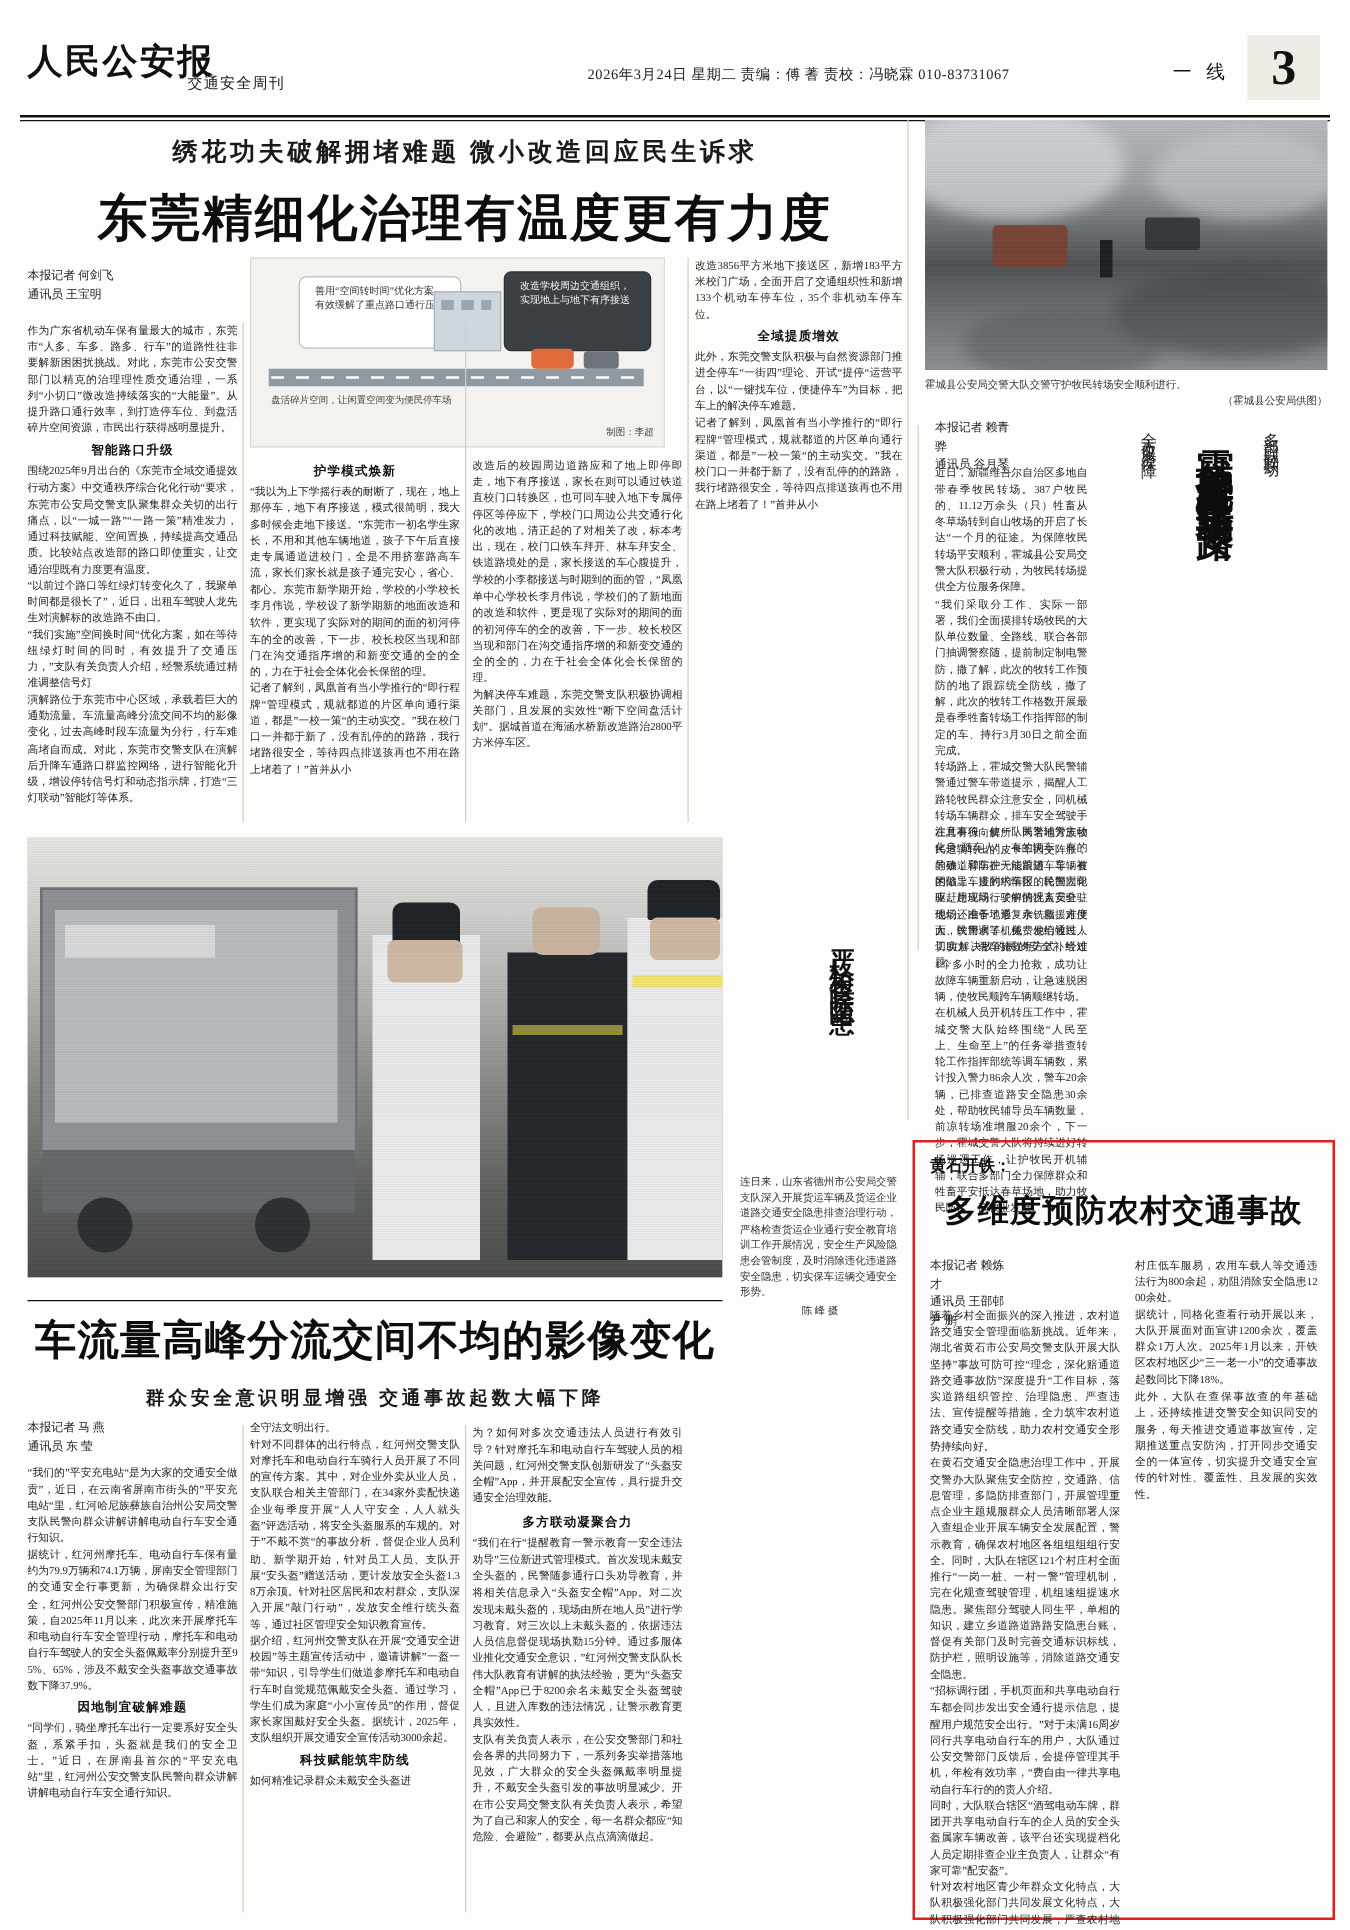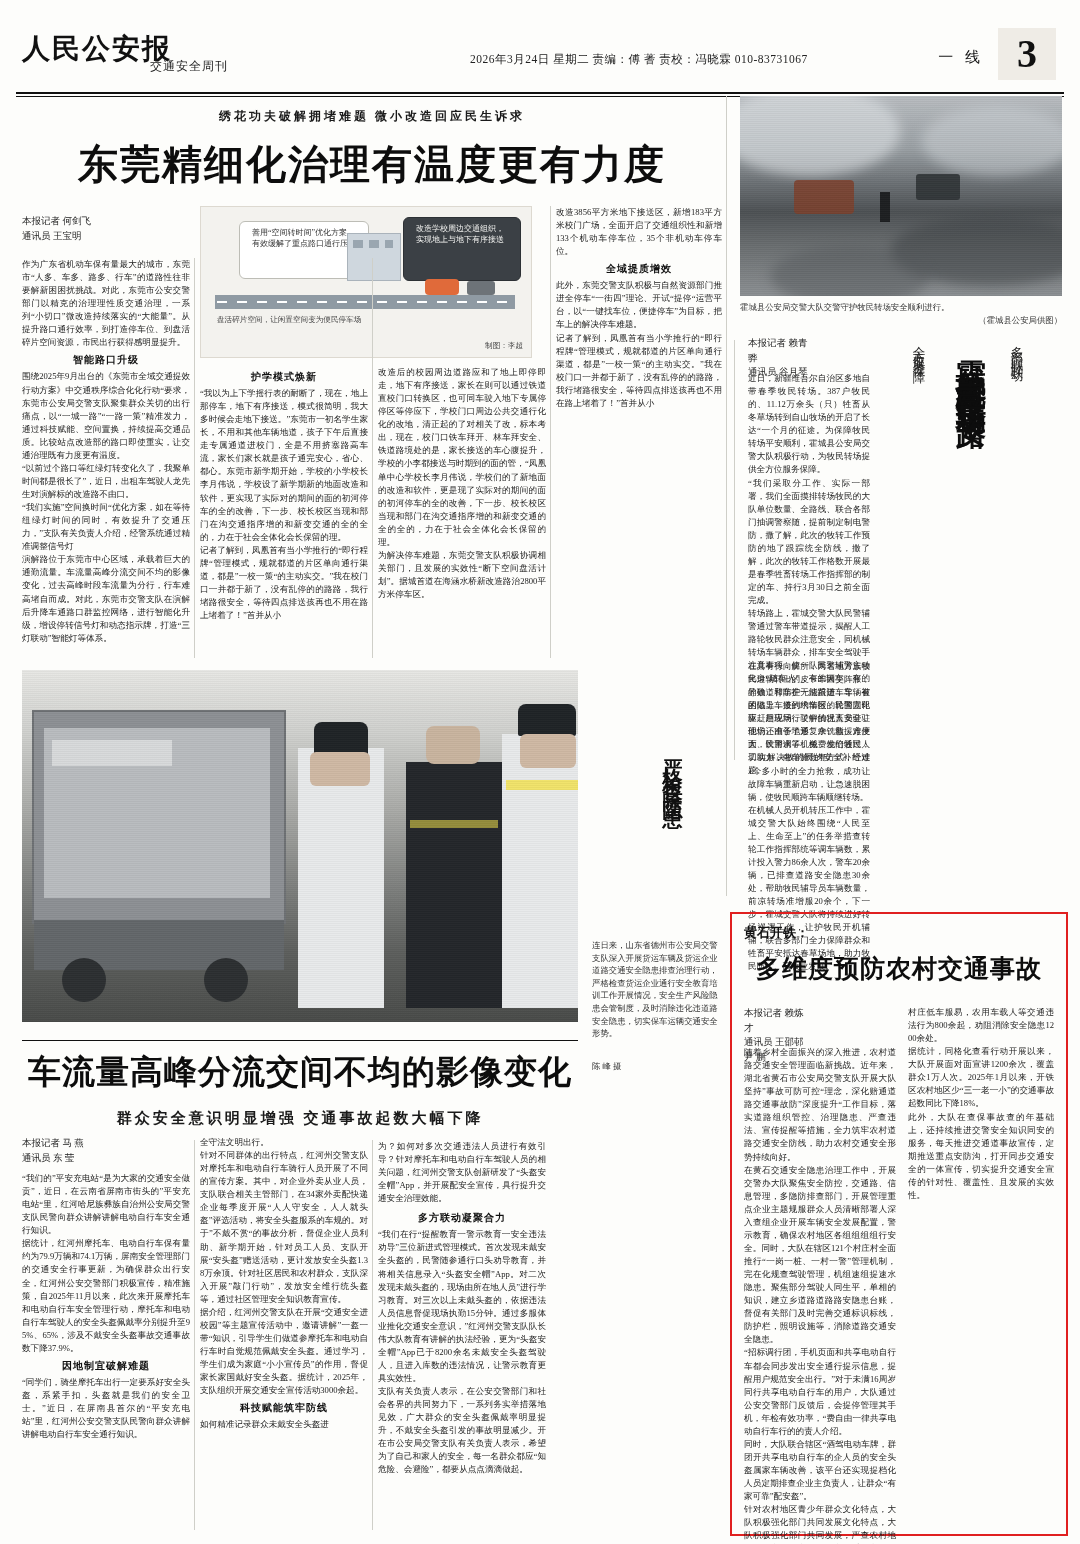--- a/index.html
+++ b/index.html
@@ -10,21 +10,21 @@
   .masthead{position:absolute;left:0;top:0;width:1080px;height:96px;}
   .mh-logo{position:absolute;left:22px;top:30px;font-family:"Liberation Serif",serif;font-weight:bold;font-size:28px;letter-spacing:2px;color:#111;white-space:nowrap;}
   .mh-sub{position:absolute;left:150px;top:58px;font-size:12px;letter-spacing:1px;color:#222;}
   .mh-center{position:absolute;left:470px;top:52px;font-size:11.5px;color:#222;letter-spacing:.5px;white-space:nowrap;}
   .mh-right{position:absolute;right:96px;top:48px;font-size:15px;letter-spacing:4px;color:#111;}
   .mh-num{position:absolute;right:24px;top:28px;width:58px;height:52px;background:#efece6;color:#111;font-size:40px;font-weight:bold;text-align:center;line-height:52px;}
   .rule{position:absolute;left:16px;top:92px;width:1048px;height:0;border-top:2px solid #111;}
   .rule2{position:absolute;left:16px;top:96px;width:1048px;height:0;border-top:1px solid #111;}
 
   
-  .kicker{font-size:12px;font-weight:bold;letter-spacing:3px;text-align:center;color:#1a1a1a;}
+  .kicker{font-size:20px;font-weight:bold;letter-spacing:3px;text-align:center;color:#1a1a1a;}
   .headline{font-weight:bold;color:#0d0d0d;letter-spacing:2px;text-align:center;}
   .byline{font-size:9.5px;line-height:1.55;color:#222;}
   .col{font-size:8.6px;line-height:1.52;text-align:justify;color:#1c1c1c;
        text-justify:inter-ideograph;word-break:break-all;}
   .colh{font-size:10px;font-weight:bold;text-align:center;margin:4px 0 3px;letter-spacing:1px;}
   .photo{background:#cfcfcc;position:relative;overflow:hidden;}
   .cap{font-size:8.4px;line-height:1.5;color:#333;}
 
   
   .ph-grad1{position:absolute;inset:0;background:
@@ -172,21 +172,21 @@
     <div style="position:absolute;left:496px;top:34px;width:58px;height:32px;border-radius:8px 8px 2px 2px;background:#1f2326;"></div>
     <div style="position:absolute;left:498px;top:64px;width:56px;height:34px;background:#cfb9a4;border-radius:6px;"></div>
     <div style="position:absolute;left:484px;top:110px;width:84px;height:10px;background:#f3e14a;opacity:.8;"></div>
     <div style="position:absolute;left:388px;top:150px;width:88px;height:8px;background:#f3e14a;opacity:.55;"></div>
     <div class="ph-noise"></div>
   </div>
 
   <div style="position:absolute;left:660px;top:744px;height:200px;" class="stamp">严格检查除隐患</div>
   <div style="position:absolute;left:592px;top:940px;width:128px;" class="cap">
     <span>连日来，山东省德州市公安局交警支队深入开展货运车辆及货运企业道路交通安全隐患排查治理行动，严格检查货运企业通行安全教育培训工作开展情况，安全生产风险隐患会管制度，及时消除违化违道路安全隐患，切实保车运辆交通安全形势。</span>
-    <div style="text-align:left;margin-top:20px;">陈 峰 摄</div>
+    <div style="text-align:center;margin-top:2px;">陈 峰 摄</div>
   </div>
 
   <div class="hline" style="left:22px;top:1040px;width:556px;"></div>
   <div style="position:absolute;left:22px;top:1050px;width:556px;">
     <div class="headline" style="font-size:33px;letter-spacing:1px;">车流量高峰分流交间不均的影像变化</div>
     <div class="kicker" style="margin-top:14px;font-size:15px;">群众安全意识明显增强    交通事故起数大幅下降</div>
   </div>
 
   <div style="position:absolute;left:22px;top:1136px;width:72px;white-space:pre-line;" class="byline">本报记者  马 燕
 通讯员  东 莹</div>

